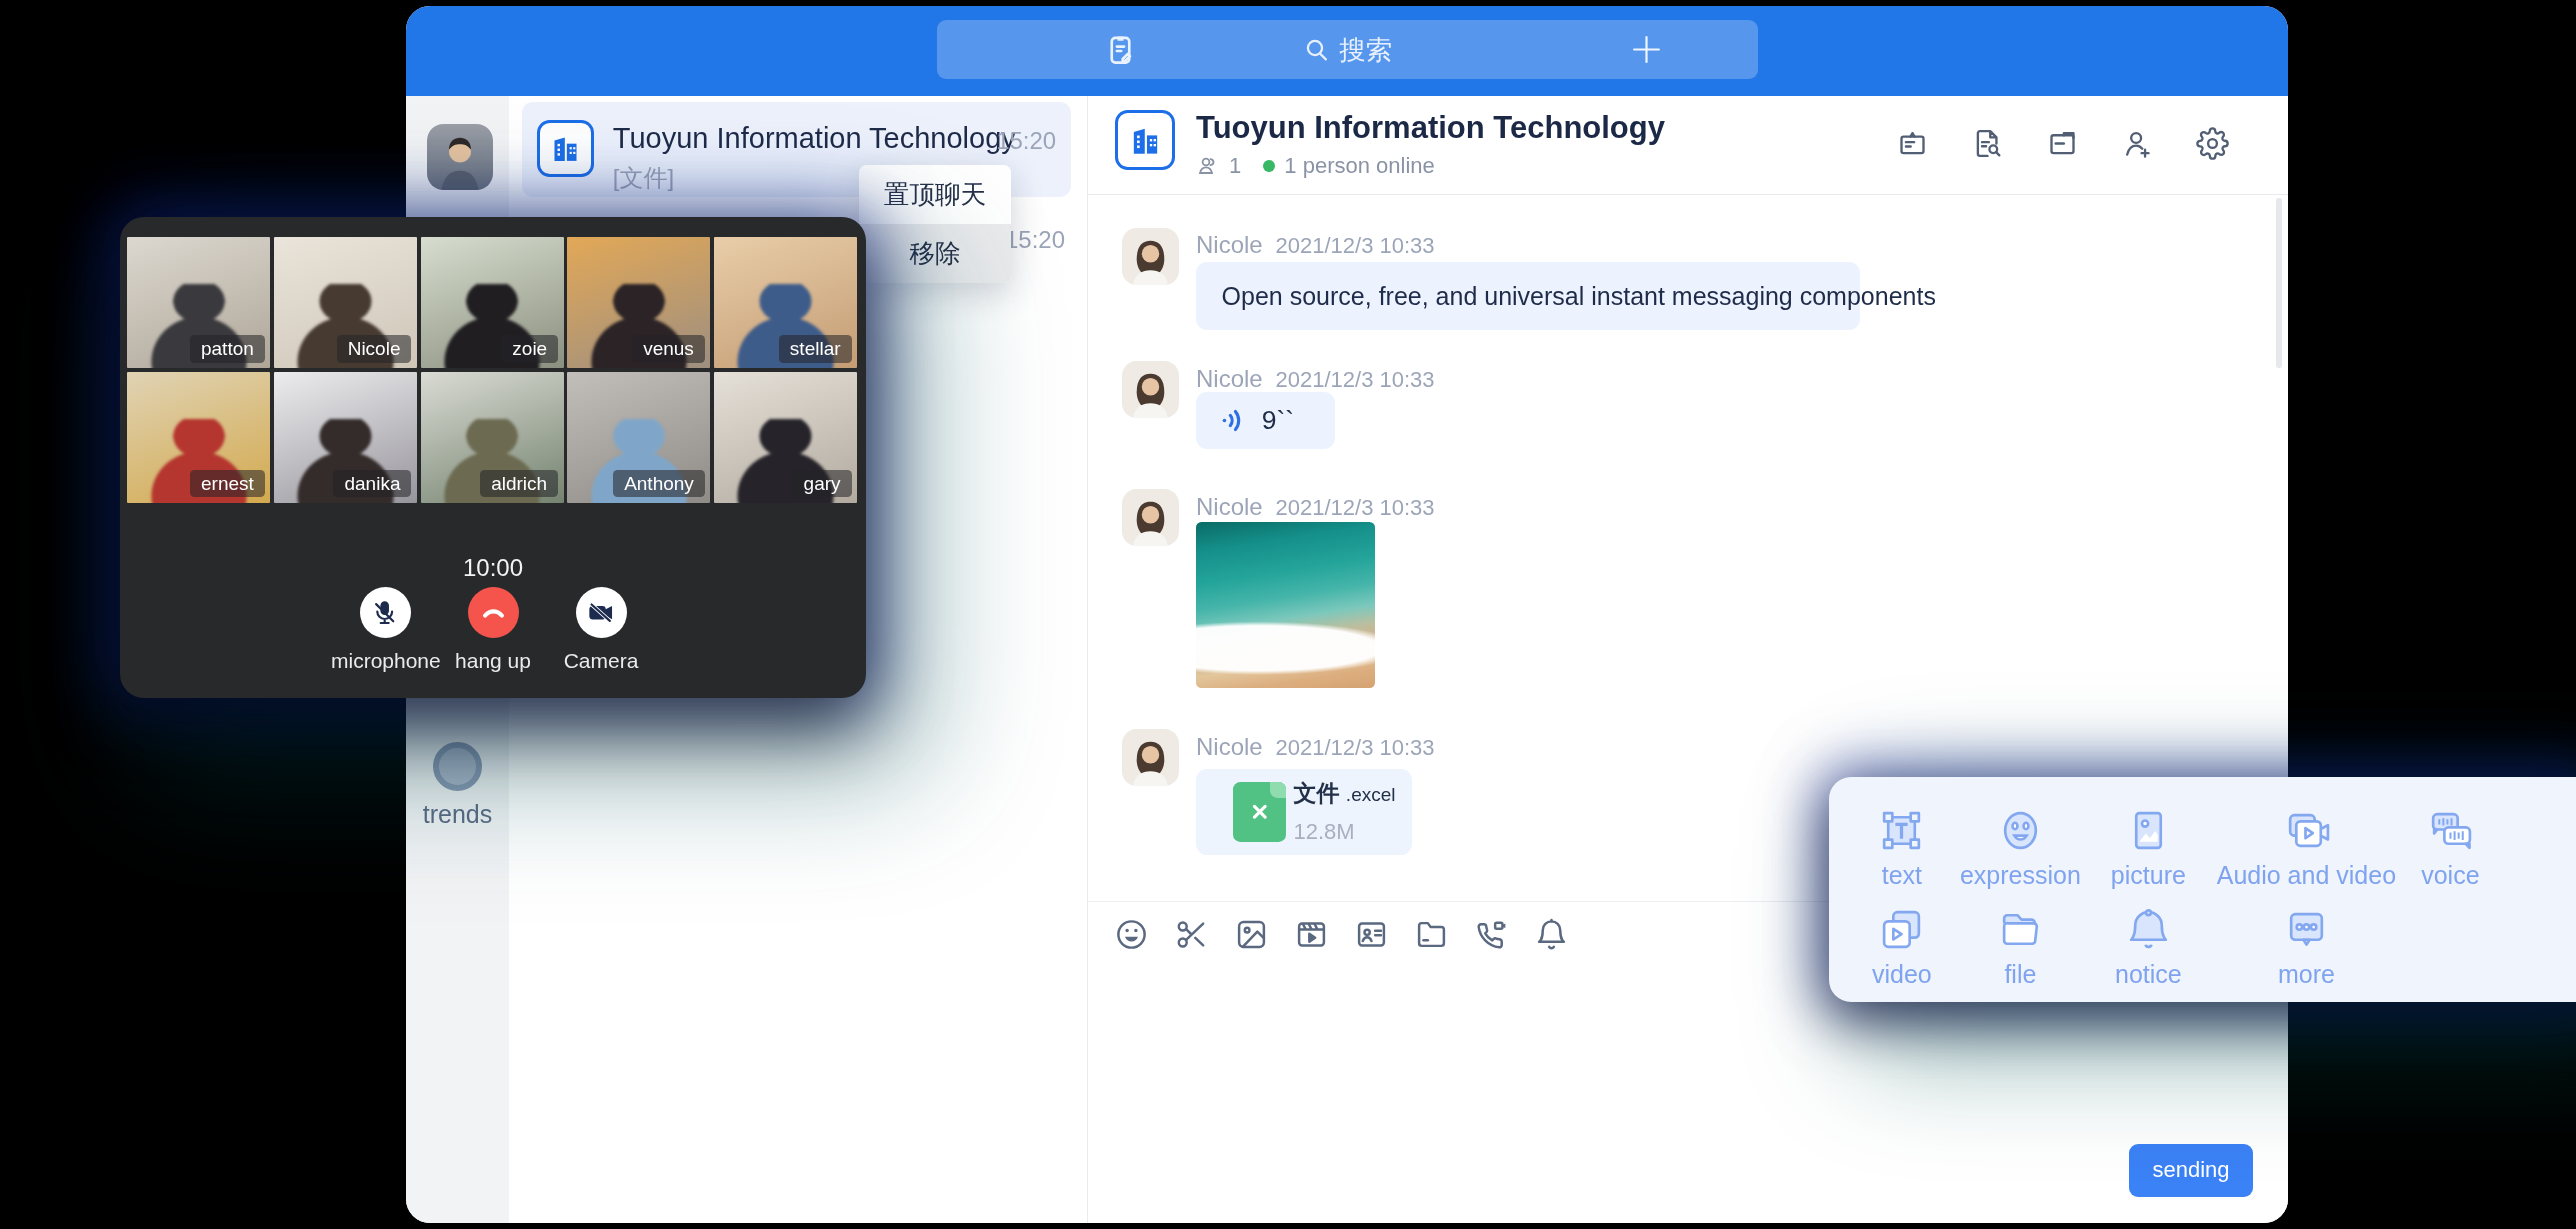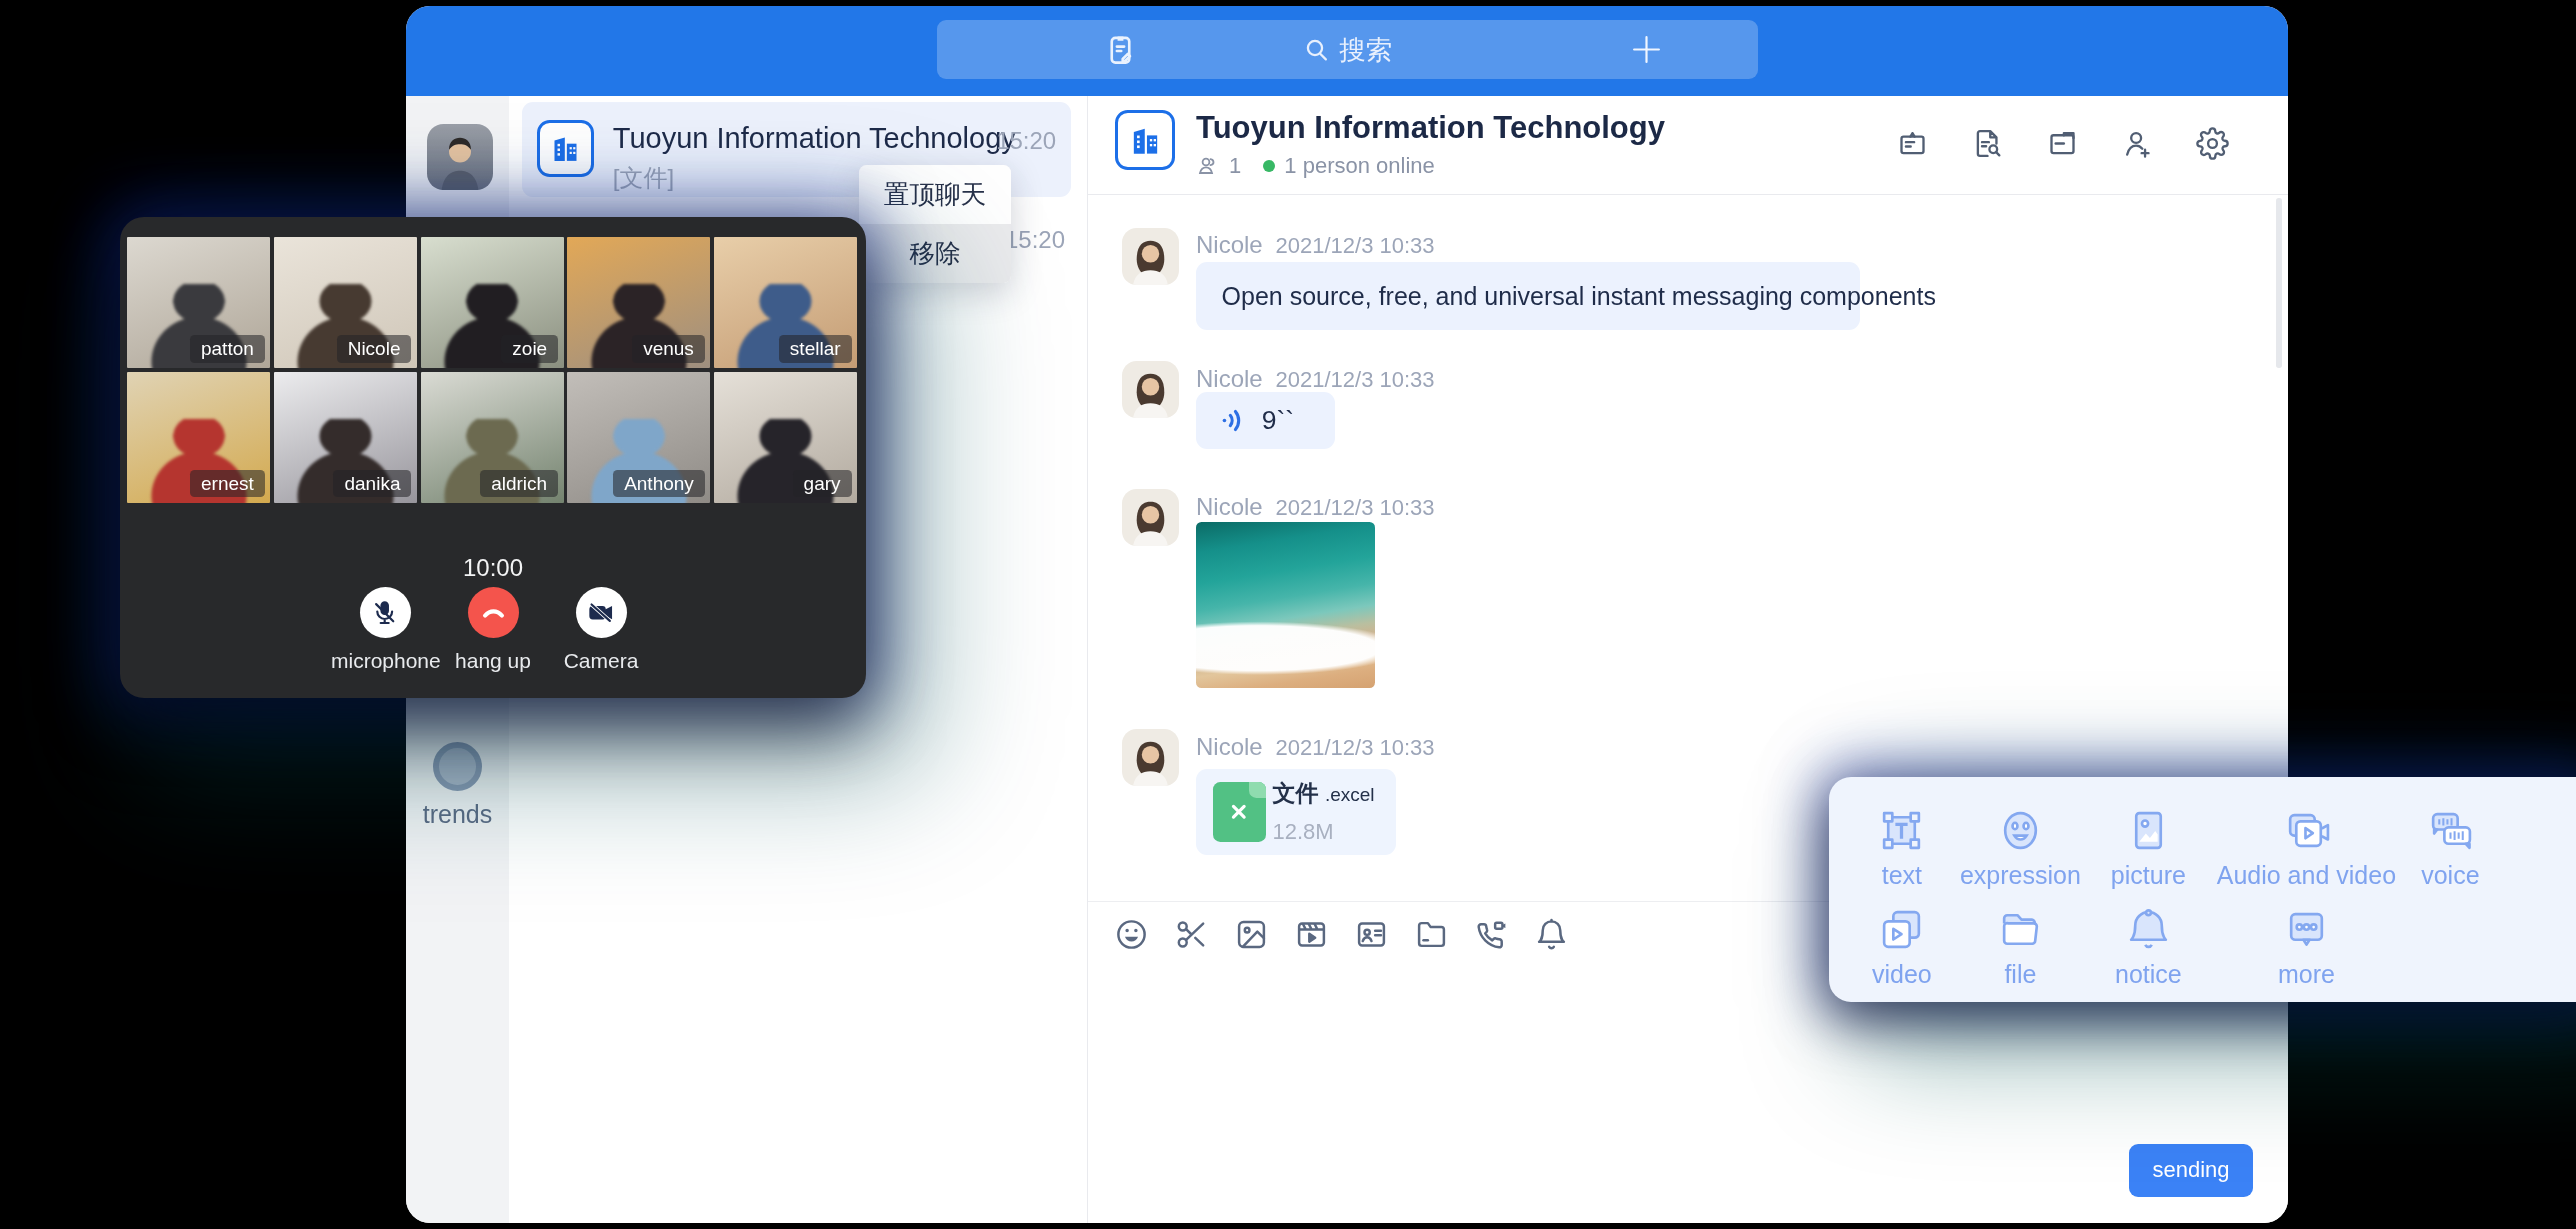--- a/index.html
+++ b/index.html
@@ -47,21 +47,21 @@
   .msg-avatar { position:absolute; width:57px; height:57px; border-radius:14.6px; overflow:hidden; left:34px; }
   .msg-meta { position:absolute; left:108px; font-size:24px; color:#9CA5B8; white-space:nowrap; }
   .msg-meta .mtime { font-size:22px; margin-left:12.8px; }
   .bubble { position:absolute; left:108px; background:#ECF2FE; border-radius:11px; color:#1F2C49; }
   .b-text { width:664px; height:68px; line-height:68px; padding:0 25.6px; font-size:25px; white-space:nowrap; }
   .b-voice { width:139px; height:57px; display:flex; align-items:center; gap:12.8px; padding:0 22px; font-size:26.5px; }
   .beach { position:absolute; left:108px; width:179px; height:166px; border-radius:5.5px;
     background:
       radial-gradient(ellipse 130% 26% at 35% 76%, rgba(255,255,255,.97) 0 52%, rgba(255,255,255,0) 62%),
       linear-gradient(171deg,#0B6B66 0%,#15908A 16%,#23A49A 32%,#46B5AA 46%,#7CC8BC 57%,#B9BFA0 66%,#CDB490 72%,#E2C69C 80%,#DCAE7F 90%,#D5A271 100%); }
-  .b-file { width:200px; height:86px; display:flex; align-items:center; padding:0 16.5px; gap:7px; background:#EEF4FE; }
+  .b-file { width:216px; height:86px; display:flex; align-items:center; padding:0 16.5px; gap:7px; background:#EEF4FE;justify-content:flex-end; }
   .xls { position:relative; width:53px; height:60px; background:#52C184; border-radius:7.3px; display:flex; align-items:center; justify-content:center; }
   .xls::before { content:""; position:absolute; right:0; top:0; width:16.5px; height:16.5px; background:#8FDCAF; border-radius:0 7.3px 0 7.3px; }
   .file-lines { display:flex; flex-direction:column; gap:9.1px; }
   .file-name { font-size:23px; color:#233049; font-weight:700; }
   .file-ext { font-size:19px; font-weight:400; color:#233049; }
   .file-size { font-size:22px; color:#A8B0C0; }
   .scroll-thumb { position:absolute; right:6.4px; top:102px; width:5.5px; height:170px; border-radius:2.7px; background:#E6E8EC; }
 
   
   .input-divider { position:absolute; left:0; top:805px; width:100%; height:1.8px; background:#EDEEF1; }

